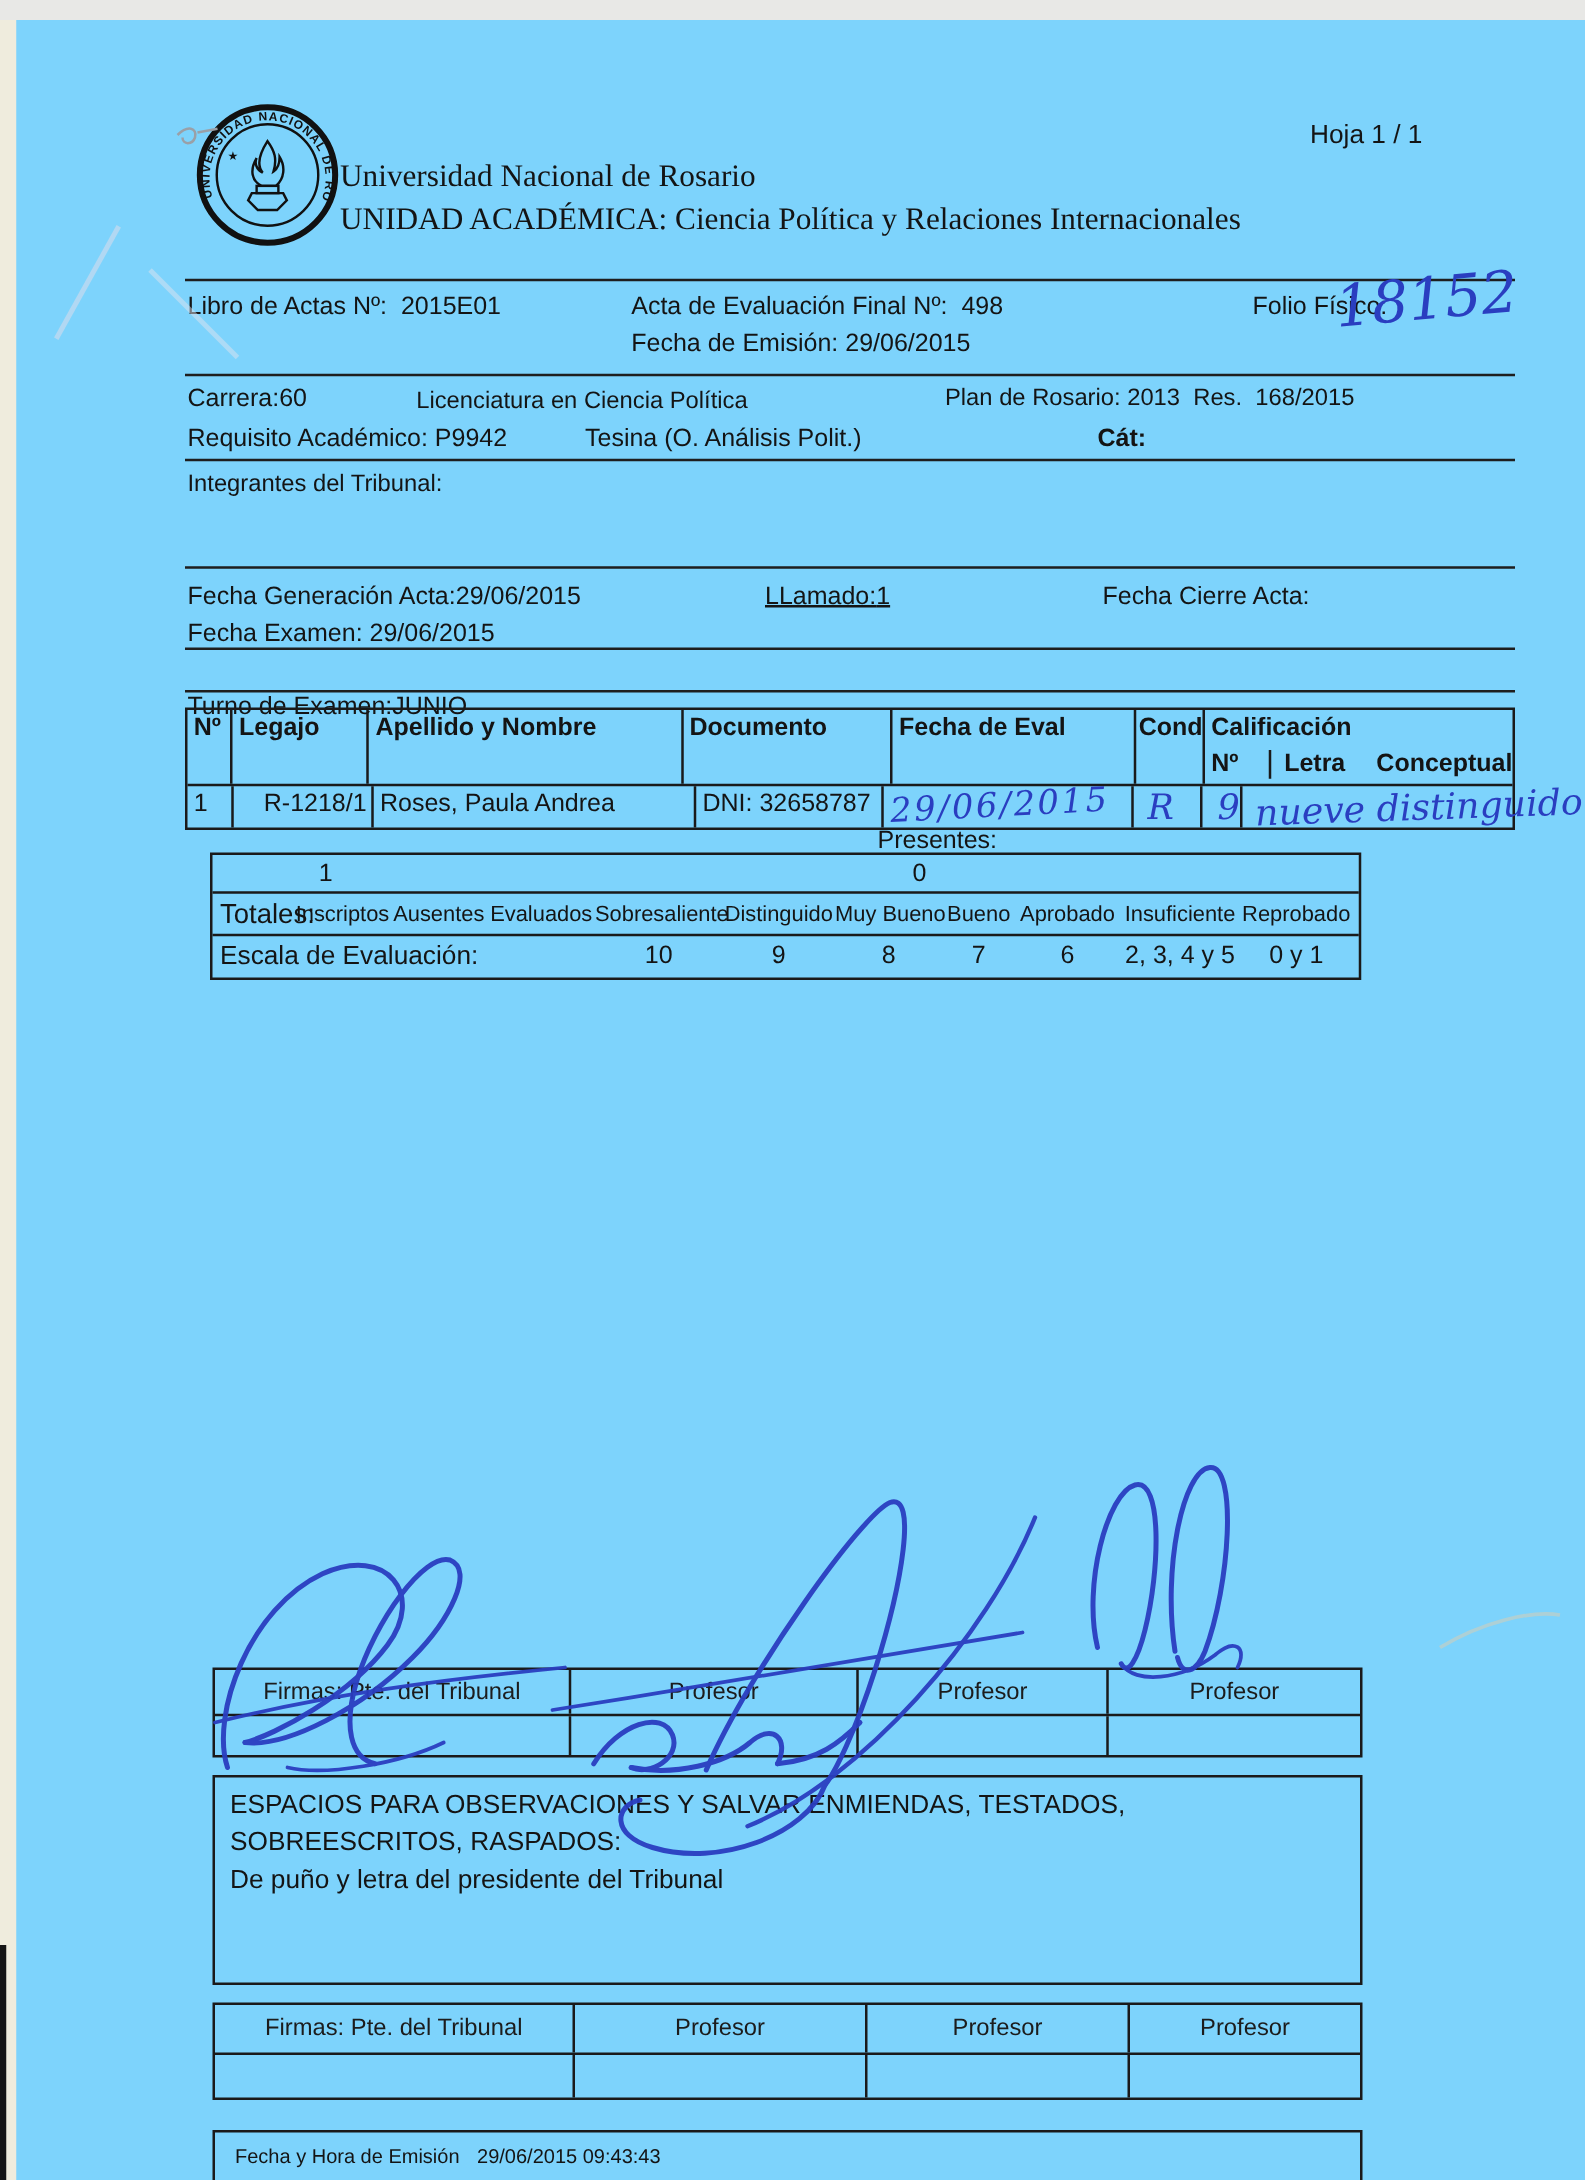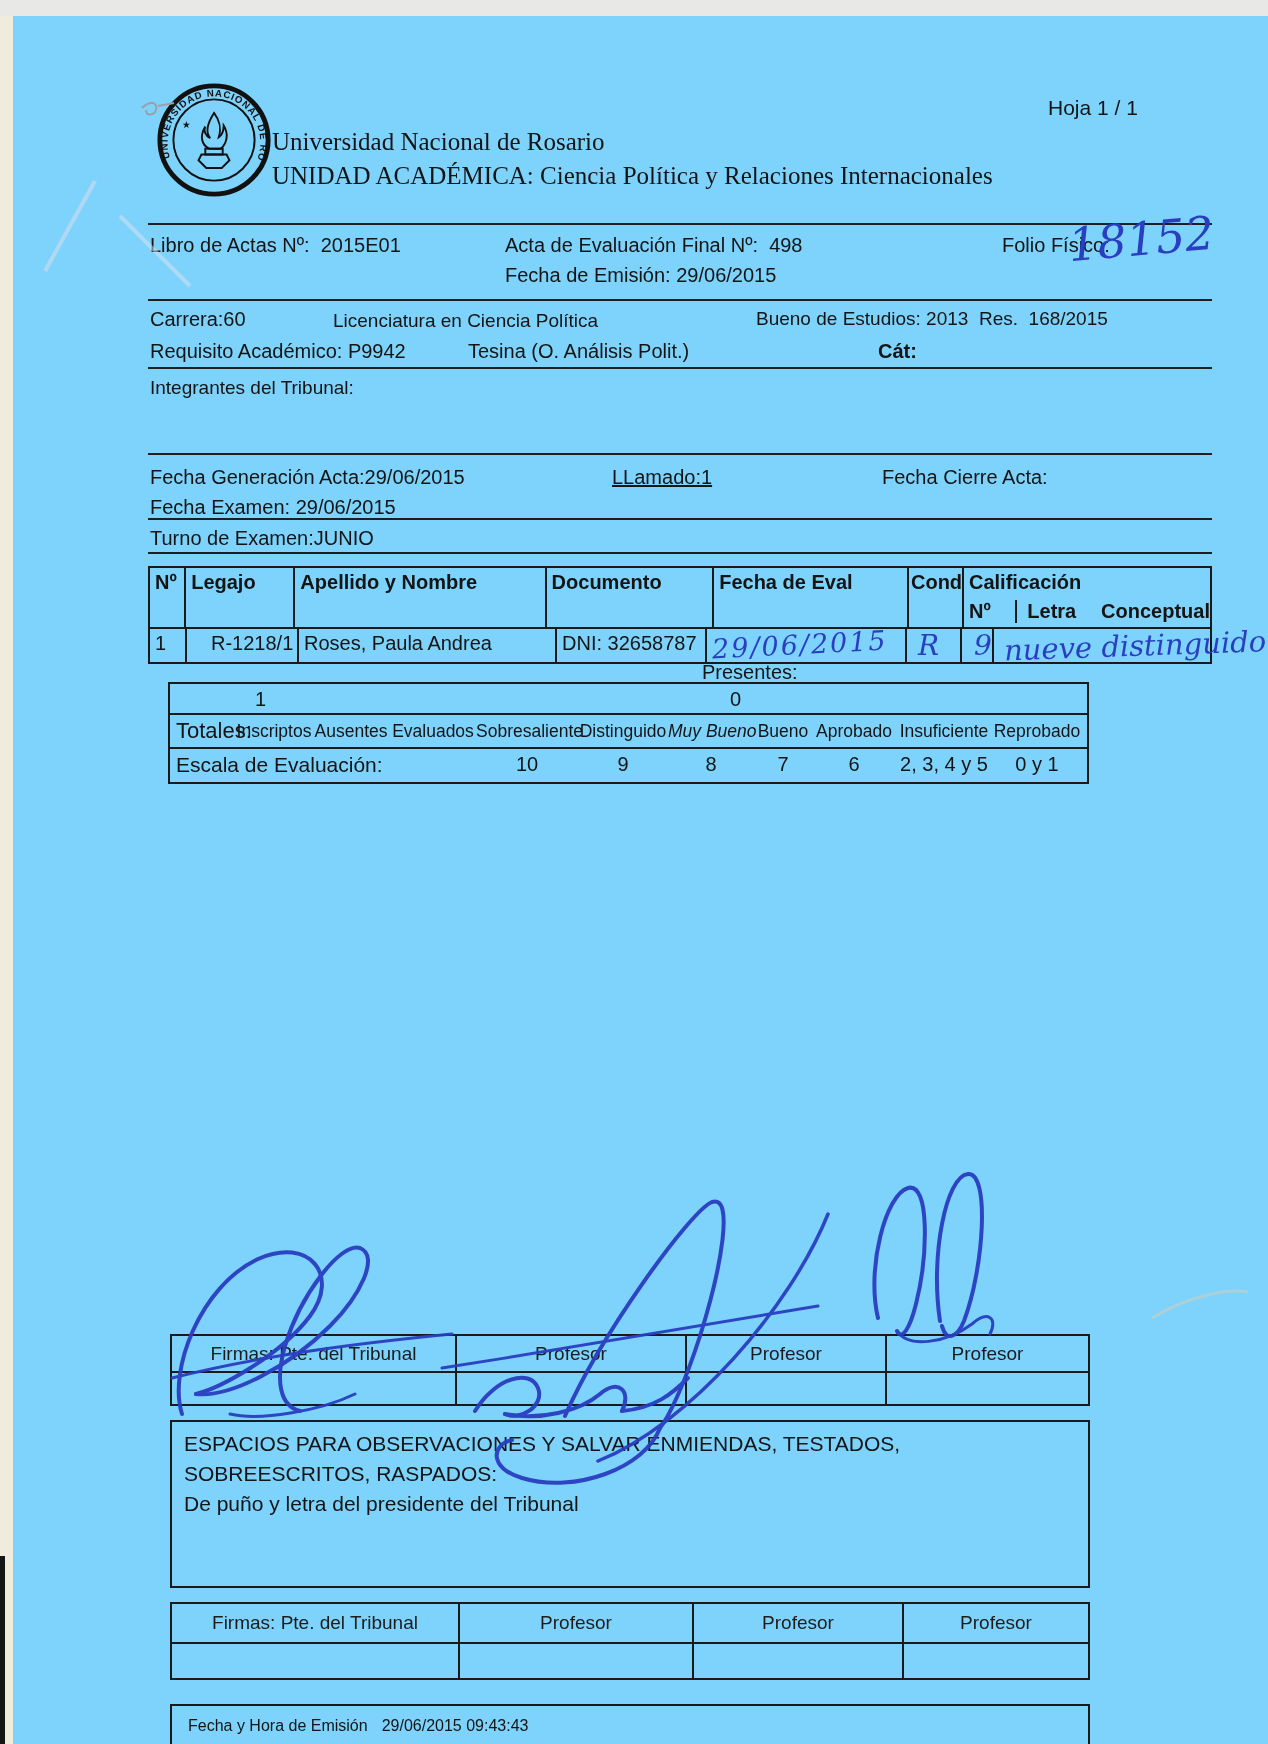--- a/index.html
+++ b/index.html
@@ -97,21 +97,21 @@
     <span>Fecha de Emisión:</span>&nbsp;<span>29/06/2015</span>
   </div>
 
   <div class="rule" style="top:283px;"></div>
 
   <div class="abs lbl" style="left:150px;top:292px;">
     <span>Carrera:</span><span>60</span>
   </div>
   <div class="abs lbl" style="left:333px;top:294px;font-size:19px;">Licenciatura en Ciencia Política</div>
   <div class="abs lbl" style="left:756px;top:292px;font-size:19px;">
-    <span>Bueno de Estudios:</span>&nbsp;<span>2013</span>&nbsp;&nbsp;<span>Res.</span>&nbsp;&nbsp;<span>168/2015</span>
+    <span>Plan de Rosario:</span>&nbsp;<span>2013</span>&nbsp;&nbsp;<span>Res.</span>&nbsp;&nbsp;<span>168/2015</span>
   </div>
   <div class="abs lbl" style="left:150px;top:324px;">
     <span>Requisito Académico:</span>&nbsp;<span>P9942</span>
   </div>
   <div class="abs lbl" style="left:468px;top:324px;">Tesina (O. Análisis Polit.)</div>
   <div class="abs lbl bold" style="left:878px;top:324px;">Cát:</div>
 
   <div class="rule" style="top:351px;"></div>
 
   <div class="abs lbl" style="left:150px;top:361px;font-size:19px;">Integrantes del Tribunal:</div>
@@ -124,21 +124,21 @@
   <div class="abs lbl" style="left:612px;top:450px;text-decoration:underline;">
     <span>LLamado:</span><span>1</span>
   </div>
   <div class="abs lbl" style="left:882px;top:450px;">Fecha Cierre Acta:</div>
   <div class="abs lbl" style="left:150px;top:480px;">
     <span>Fecha Examen:</span>&nbsp;<span>29/06/2015</span>
   </div>
 
   <div class="rule" style="top:502px;"></div>
 
-  <div class="abs lbl" style="left:150px;top:511px;">
+  <div class="abs lbl" style="left:150px;top:538px;">
     <span>Turno de Examen:</span><span>JUNIO</span>
   </div>
 
   <div class="rule" style="top:536px;"></div>
 
   <div class="stable">
     <div class="st-head">
       <div class="c hdr" style="width:37px;">Nº</div>
       <div class="c hdr" style="width:112px;">Legajo</div>
       <div class="c hdr" style="width:258px;">Apellido y Nombre</div>
@@ -179,21 +179,21 @@
       <span class="abs" style="left:85px;top:4px;">1</span>
       <span class="abs" style="left:560px;top:4px;">0</span>
     </div>
     <div class="t-r2">
       <span class="t-lab">Totales:</span>
       <span class="cat" style="width:76px;">Inscriptos</span>
       <span class="cat" style="width:78px;">Ausentes</span>
       <span class="cat" style="width:86px;">Evaluados</span>
       <span class="cat" style="width:102px;">Sobresaliente</span>
       <span class="cat" style="width:90px;">Distinguido</span>
-      <span class="cat" style="width:86px;font-style:italic;">Muy Bueno</span>
+      <span class="cat" style="width:86px;">Muy Bueno</span>
       <span class="cat" style="width:58px;">Bueno</span>
       <span class="cat" style="width:84px;">Aprobado</span>
       <span class="cat" style="width:96px;">Insuficiente</span>
       <span class="cat" style="width:90px;">Reprobado</span>
     </div>
     <div class="t-r3">
       <span class="t-lab2">Escala de Evaluación:</span>
       <span class="val" style="width:76px;"></span>
       <span class="val" style="width:78px;"></span>
       <span class="val" style="width:86px;"></span>

